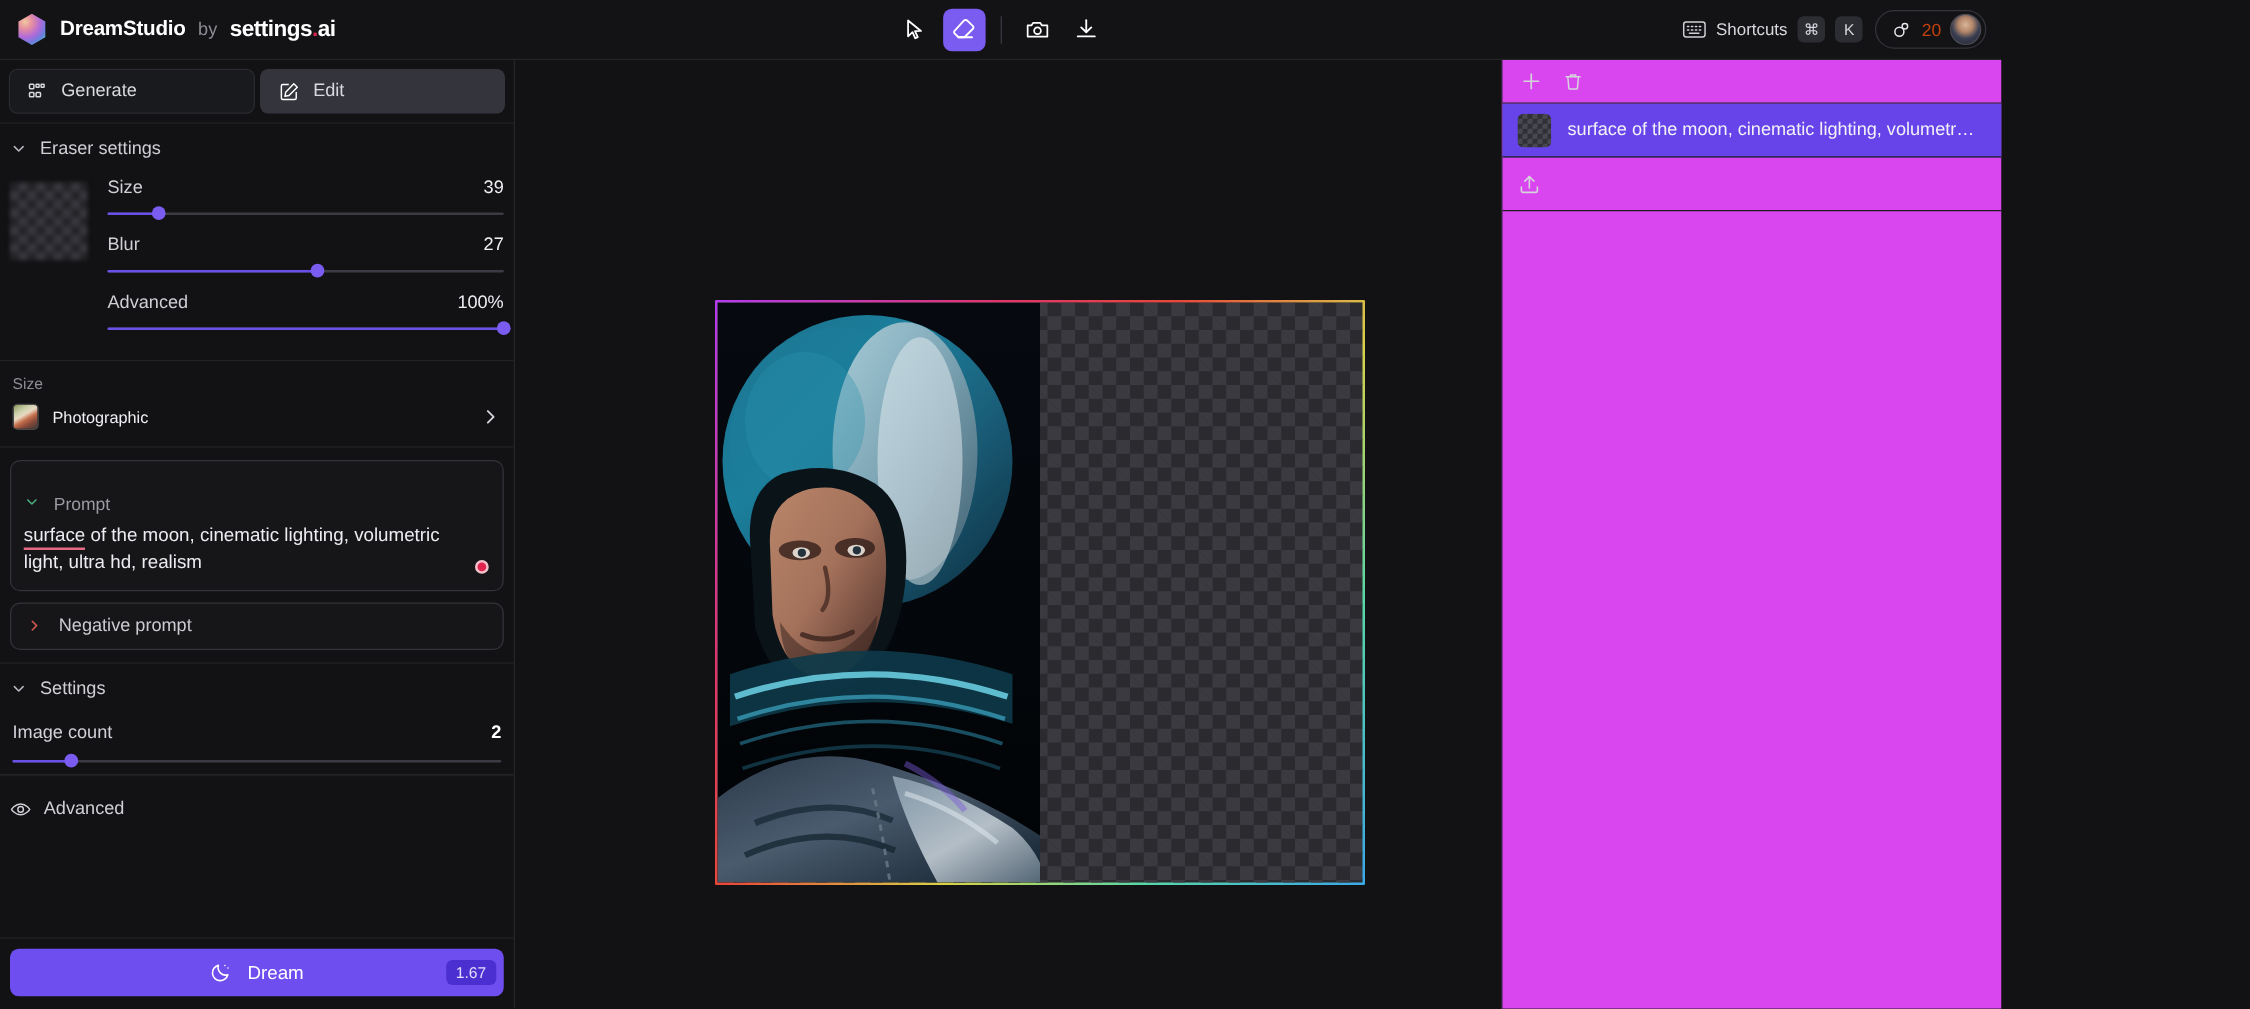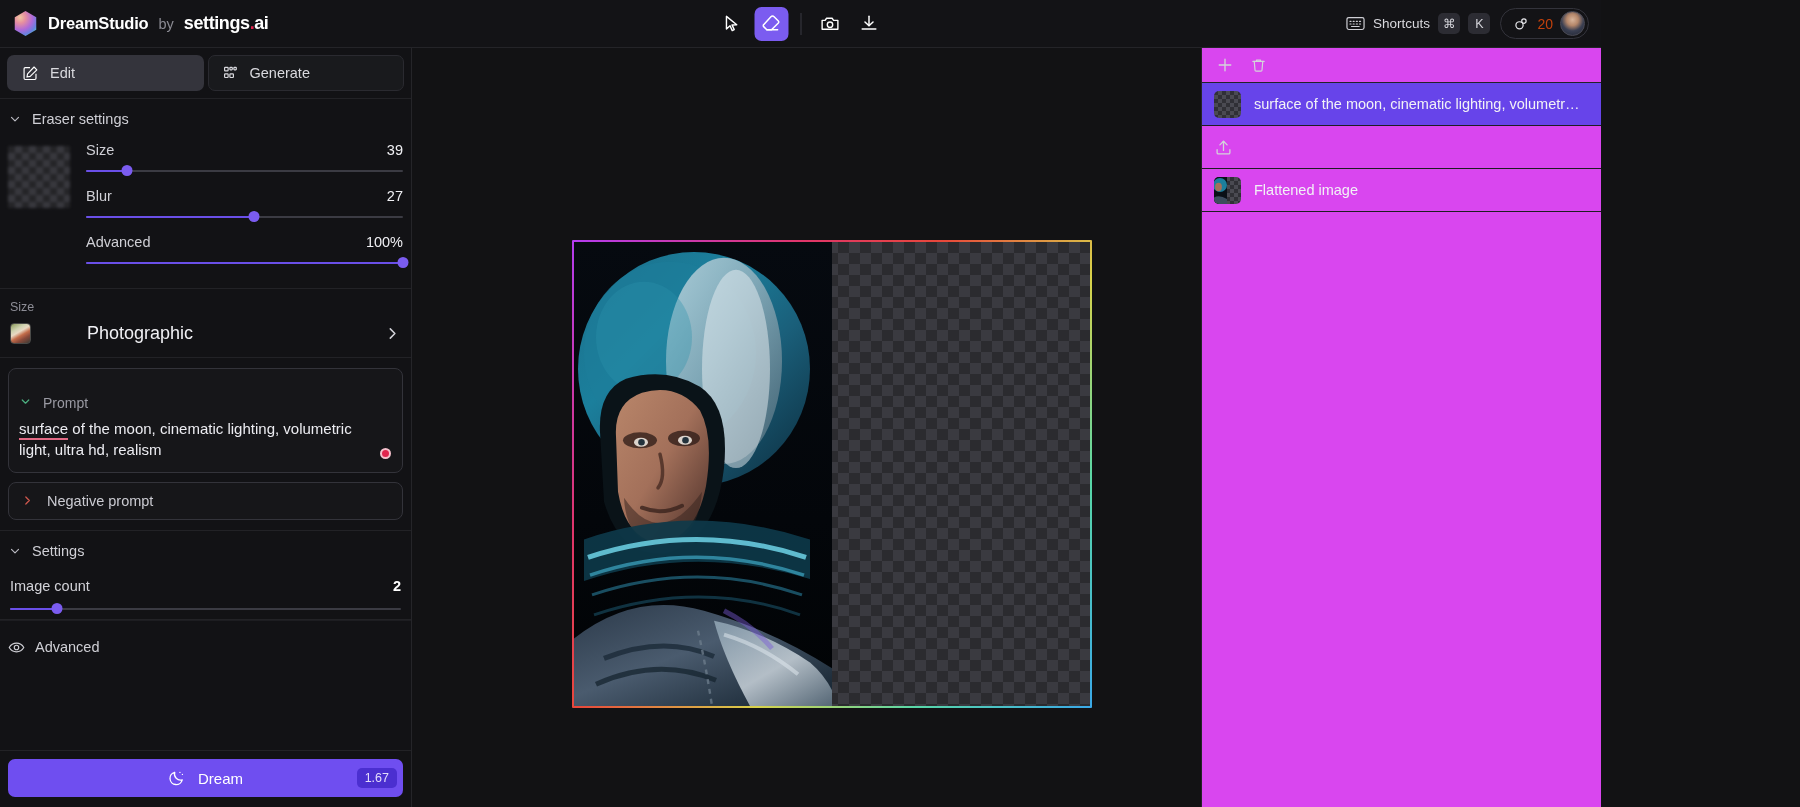--- a/index.html
+++ b/index.html
@@ -131,21 +131,21 @@
   }
 
   .style-sec { padding: 11px 10px 13px 10px; }
   .style-kicker { font-size: 12.5px; color: #8d8d96; padding-bottom: 9px; }
   .style-row { display: flex; align-items: center; gap: 11px; cursor: pointer; }
   .style-thumb {
     width: 21px; height: 21px; border-radius: 4px; flex: none;
     background: linear-gradient(150deg, #8c9a5a 0%, #cfd2b0 28%, #e9d9c3 42%, #c36d4a 58%, #8a4a3a 74%, #3a3a35 100%);
     border: 1px solid #4a4a48;
   }
-  .style-name { font-size: 18px; color: #f0f0f4; margin-left: 45px; }
+  .style-name { font-size: 13px; color: #f0f0f4; }
   .style-chev { margin-left: auto; color: #cfcfd5; }
 
   .prompt-box {
     margin: 10px 8px 0 8px;
     border: 1px solid #33333a; border-radius: 8px;
     background: #161619;
     padding: 9px 10px 11px 10px;
     position: relative;
   }
   .prompt-head { display: flex; gap: 10px; padding-bottom: 7px; margin-top: 17px; }
@@ -342,40 +342,40 @@
         <span class="avatar"></span>
       </div>
     </div>
   </div>
 
   <div class="body">
 
     <div class="left-panel">
 
       <div class="tabs">
-        <div class="tab active">
-          <span>
-            <svg width="17" height="17" viewBox="0 0 22 22" fill="none" stroke="#ffffff" stroke-width="1.5" stroke-linejoin="round">
-              <path d="M10.4 3.4H4.2a1.5 1.5 0 0 0-1.5 1.5v12.4a1.5 1.5 0 0 0 1.5 1.5h12.4a1.5 1.5 0 0 0 1.5-1.5v-6.1"></path>
-              <path d="M15.6 2.6 19.2 6.2 10.6 14.8 6.4 15.6 7.2 11.4Z"></path>
-            </svg>
-          </span>
-          <span>Edit</span>
-        </div>
         <div class="tab inactive">
           <span>
             <svg width="16" height="16" viewBox="0 0 20 20" fill="none" stroke="#d9d9de" stroke-width="1.5">
               <rect x="2" y="3" width="4.4" height="4.4" rx="0.8"></rect>
               <rect x="8.6" y="3" width="3" height="3" rx="0.6"></rect>
               <rect x="13.6" y="3" width="3" height="3" rx="0.6"></rect>
               <rect x="2" y="11.2" width="4.4" height="4.4" rx="0.8"></rect>
               <rect x="8.6" y="11.2" width="4.4" height="4.4" rx="0.8"></rect>
             </svg>
           </span>
           <span>Generate</span>
+        </div>
+        <div class="tab active">
+          <span>
+            <svg width="17" height="17" viewBox="0 0 22 22" fill="none" stroke="#ffffff" stroke-width="1.5" stroke-linejoin="round">
+              <path d="M10.4 3.4H4.2a1.5 1.5 0 0 0-1.5 1.5v12.4a1.5 1.5 0 0 0 1.5 1.5h12.4a1.5 1.5 0 0 0 1.5-1.5v-6.1"></path>
+              <path d="M15.6 2.6 19.2 6.2 10.6 14.8 6.4 15.6 7.2 11.4Z"></path>
+            </svg>
+          </span>
+          <span>Edit</span>
         </div>
       </div>
 
       <div class="section">
         <div class="section-head">
           <span class="chev">
             <svg width="14" height="14" viewBox="0 0 20 20" fill="none" stroke="#b9b9c1" stroke-width="1.7" stroke-linecap="round" stroke-linejoin="round">
                 <path d="M5 7.6 10 12.6 15 7.6"></path>
               </svg>
           </span>
@@ -621,27 +621,16 @@
       <div class="upload-row">
         <span>
           <svg width="19" height="19" viewBox="0 0 22 22" fill="none" stroke="#d4d4da" stroke-width="1.5" stroke-linecap="round" stroke-linejoin="round">
             <path d="M11 14.4V3.8"></path>
             <path d="M6.8 8 11 3.8 15.2 8"></path>
             <path d="M3.6 13.6v3.4a1.4 1.4 0 0 0 1.4 1.4h12a1.4 1.4 0 0 0 1.4-1.4v-3.4"></path>
           </svg>
         </span>
       </div>
 
-      <div class="layer-row">
-        <span class="layer-thumb flat">
-          <svg class="mini" viewBox="0 0 13 27" preserveAspectRatio="none">
-            <rect x="0" y="0" width="13" height="27" fill="#0a1016"></rect>
-            <ellipse cx="6" cy="8" rx="7" ry="7" fill="#1c7f9c"></ellipse>
-            <ellipse cx="4.5" cy="10" rx="3.4" ry="4.2" fill="#a3705a"></ellipse>
-            <path d="M-1 21 Q5 17 13 22 L13 27 L-1 27Z" fill="#3d4d5e"></path>
-          </svg>
-        </span>
-        <span class="layer-name">Flattened image</span>
-      </div>
     </div>
 
   </div>
 </div>
 
 </body></html>

